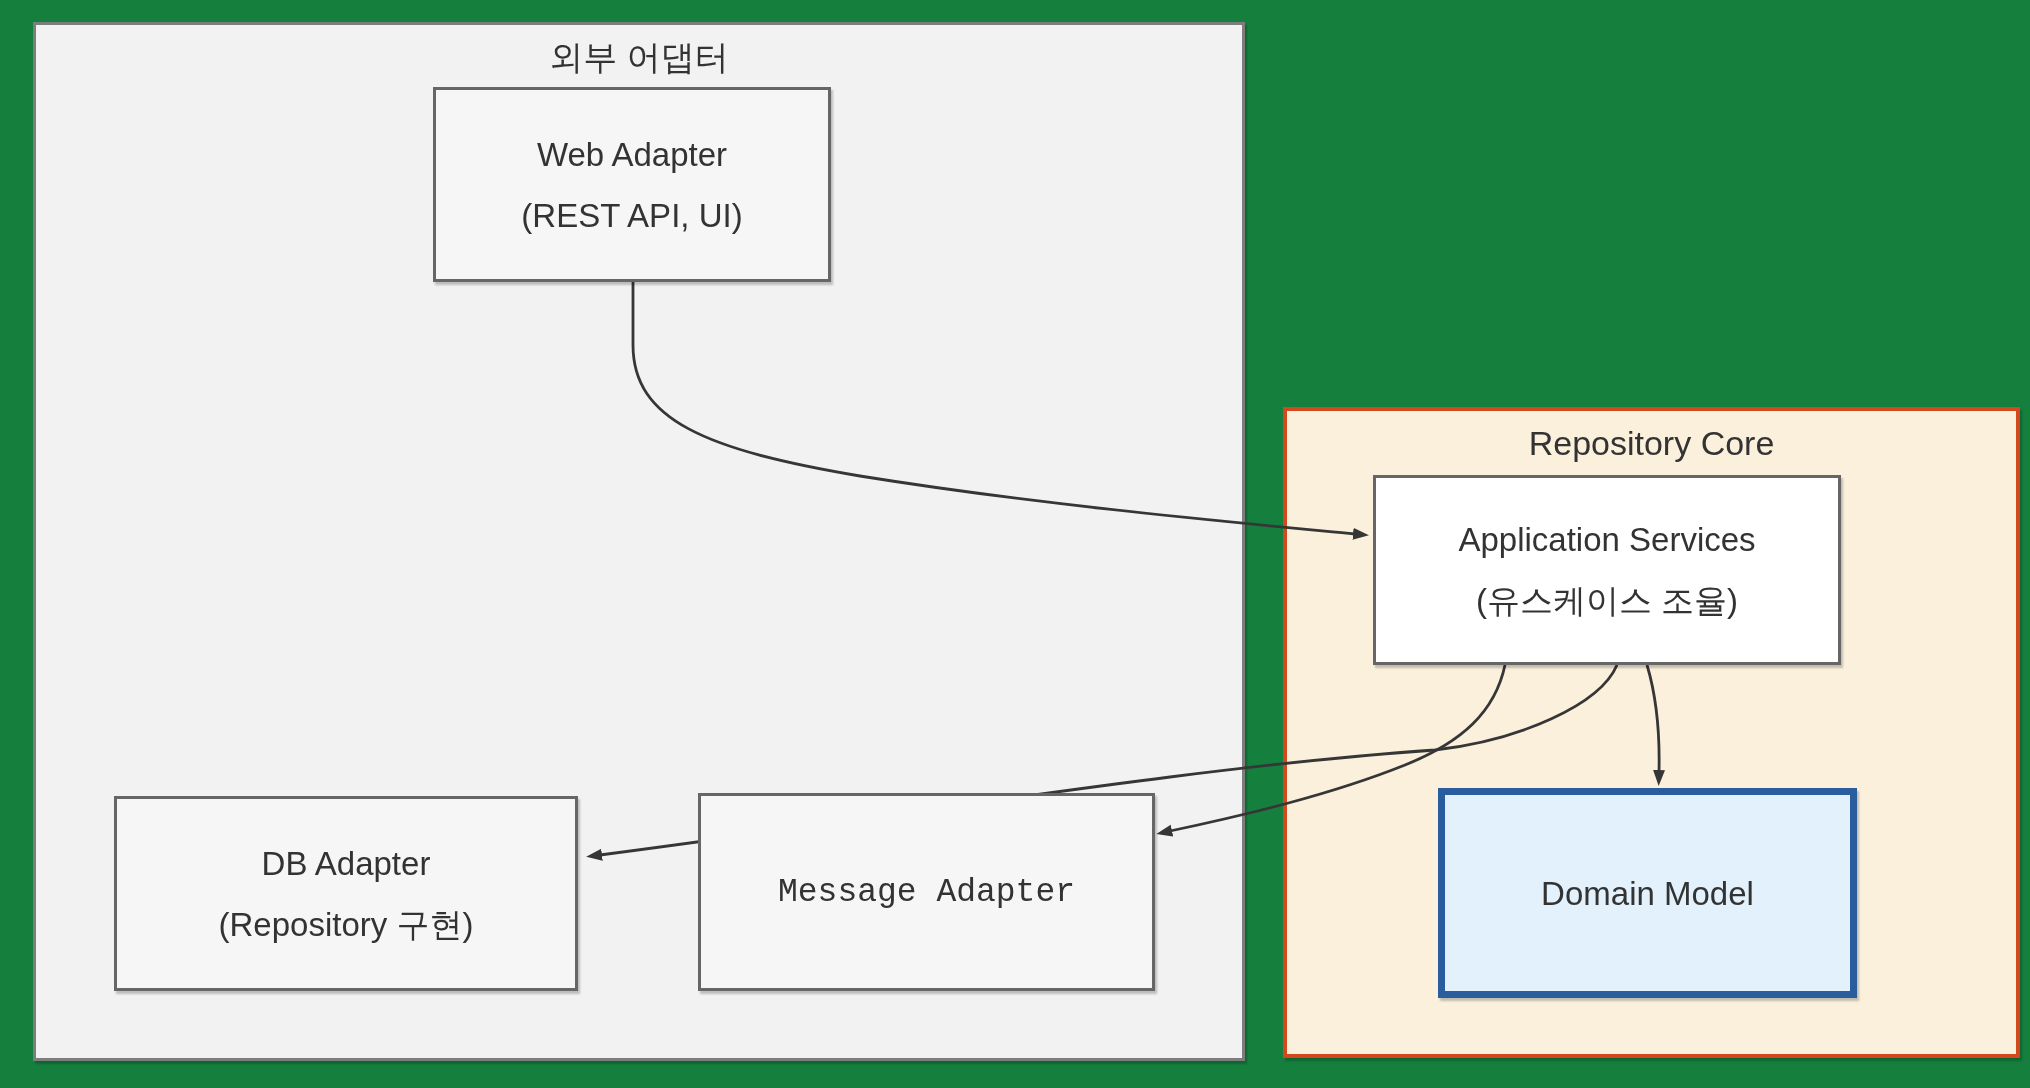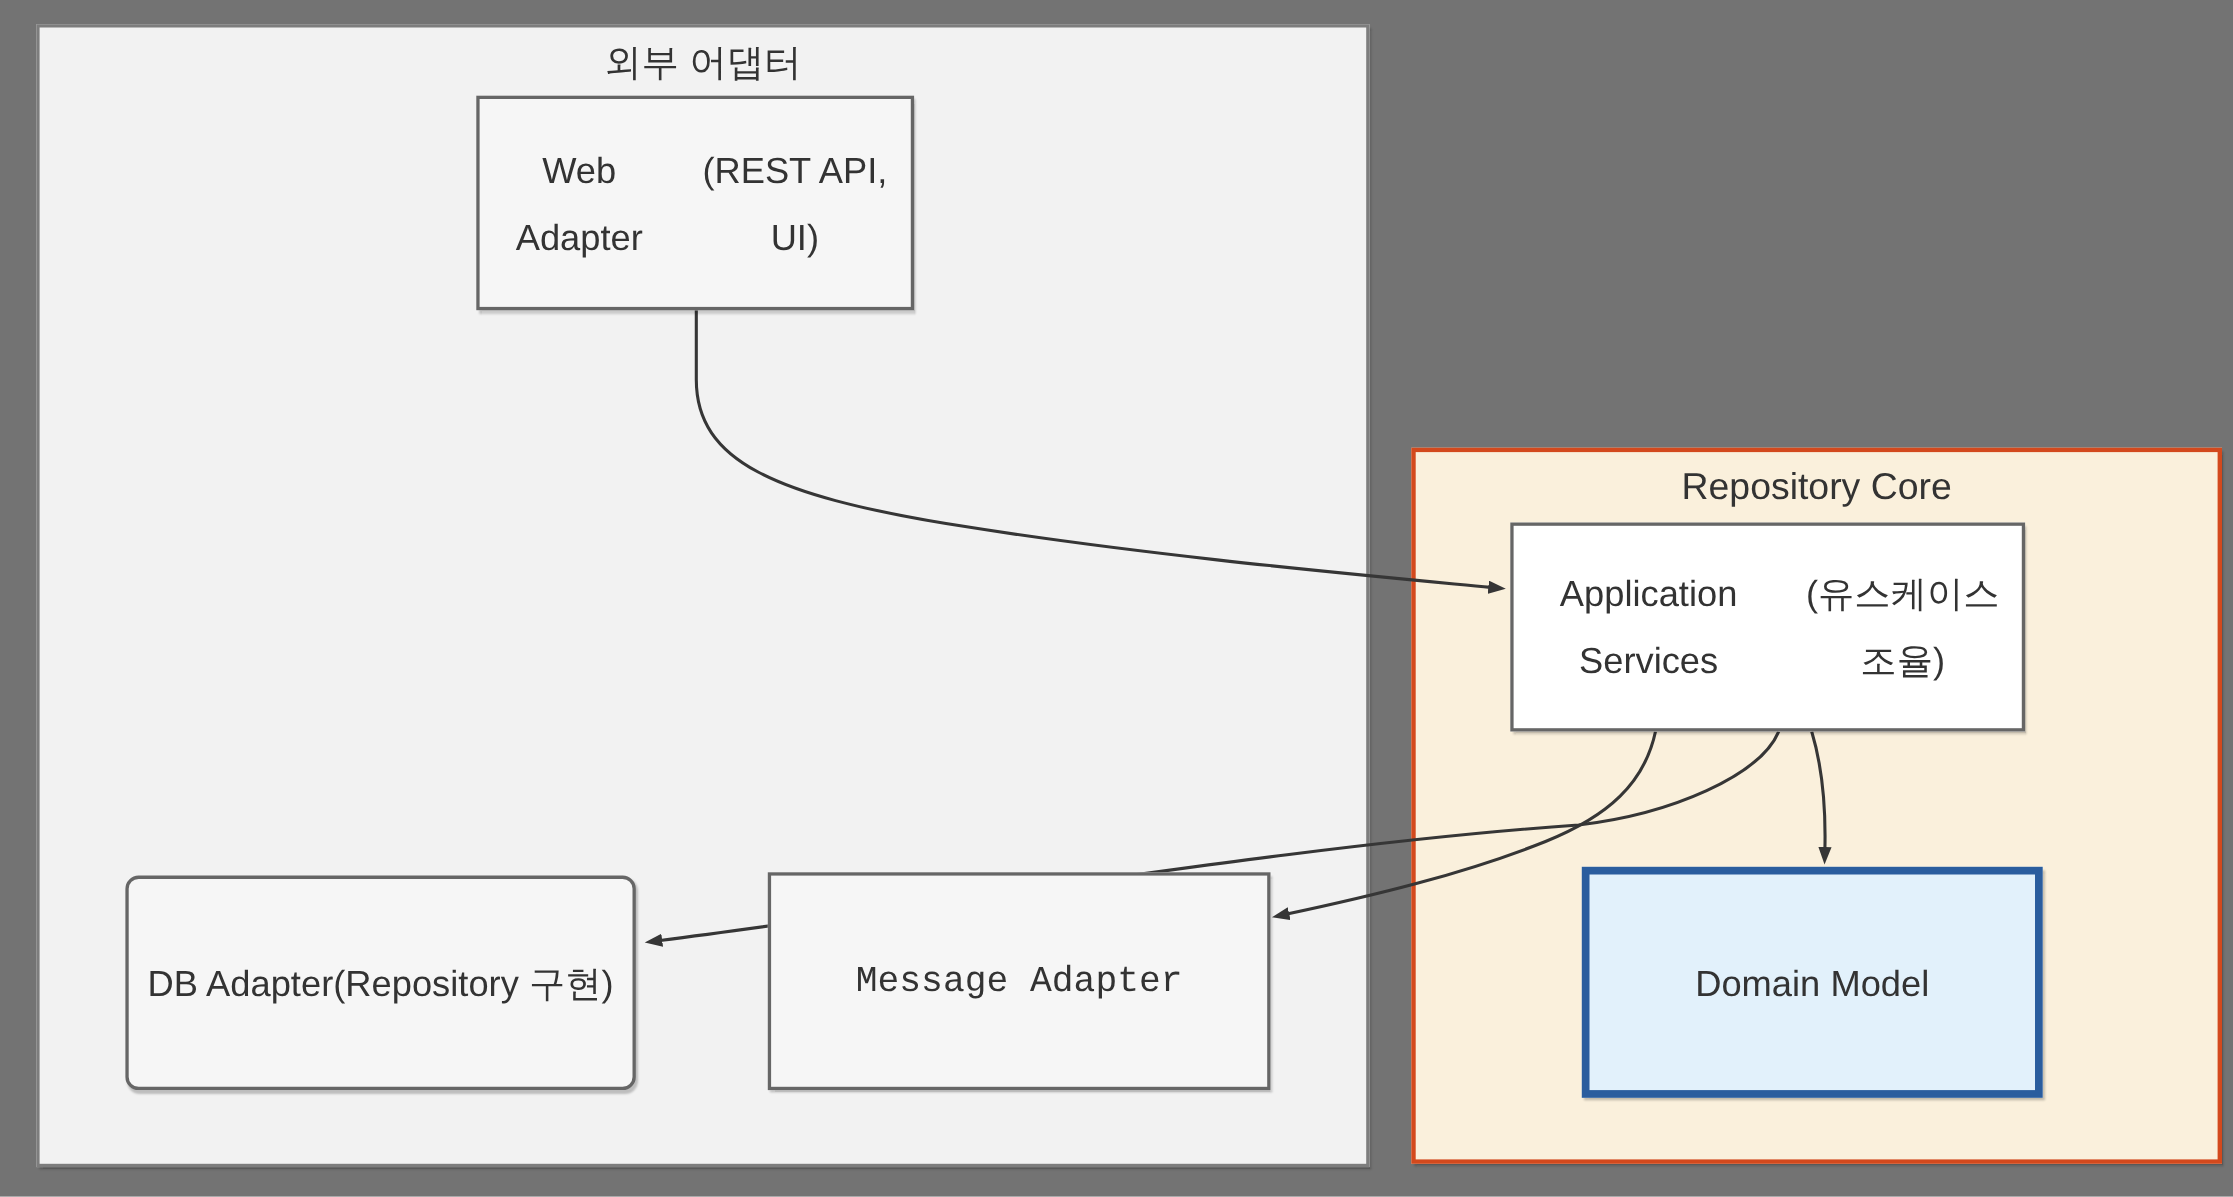--- a/index.html
+++ b/index.html
@@ -1,21 +1,21 @@
 <!DOCTYPE html>
 <html style="--external-fill: #f2f2f2; --external-border: #7d7d7d; --core-fill: #faf0dc; --core-border: #d3491d; --node-fill: #f6f6f6; --node-border: #666666; --app-fill: #ffffff; --dom-fill: #e2f1fb; --dom-border: #2a5d9e; --edge: #363636; --text: #333333;"><head>
 <meta charset="utf-8">
 <style>
   * { box-sizing: border-box; margin: 0; padding: 0; }
   html, body { background: #ffffff; }
   .canvas {
     position: relative;
     width: 2030px;
     height: 1088px;
-    background: #737373;
+    background: #15803d;
     overflow: hidden;
     font-family: "Liberation Sans", "DejaVu Sans", sans-serif;
     color: var(--text, #333333);
     padding-left: 24px;
   }
   .cluster {
     position: absolute;
     z-index: 1;
   }
   .cluster.external {
@@ -47,33 +47,33 @@
   }
   svg.edges path.edge {
     fill: none;
     stroke: var(--edge, #363636);
     stroke-width: 2.8px;
   }
   .node {
     position: absolute;
     z-index: 10;
     display: flex;
-    flex-direction: row;
+    flex-direction: column;
     justify-content: center;
     align-items: center;
     text-align: center;
     font-size: 33px;
     line-height: 61px;
     background: var(--node-fill, #f6f6f6);
     border: 3px solid var(--node-border, #666666);
     box-shadow: 2px 3px 2px rgba(0,0,0,0.22);
     color: var(--text, #333333);
   }
   .node.web { left: 433px; top: 87px;  width: 398px; height: 195px; }
-  .node.db  { left: 114px; top: 796px; width: 464px; height: 195px; border-radius: 12px; }
+  .node.db  { left: 114px; top: 796px; width: 464px; height: 195px; }
   .node.msg { left: 698px; top: 793px; width: 457px; height: 198px; font-family: Liberation Mono, monospace; }
   .node.app { left: 1373px; top: 475px; width: 468px; height: 190px; background: var(--app-fill, #ffffff); }
   .node.dom {
     left: 1438px; top: 788px; width: 419px; height: 210px;
     background: var(--dom-fill, #e2f1fb);
     border: 7px solid var(--dom-border, #2a5d9e);
   }
 </style>
 </head>
 <body>

